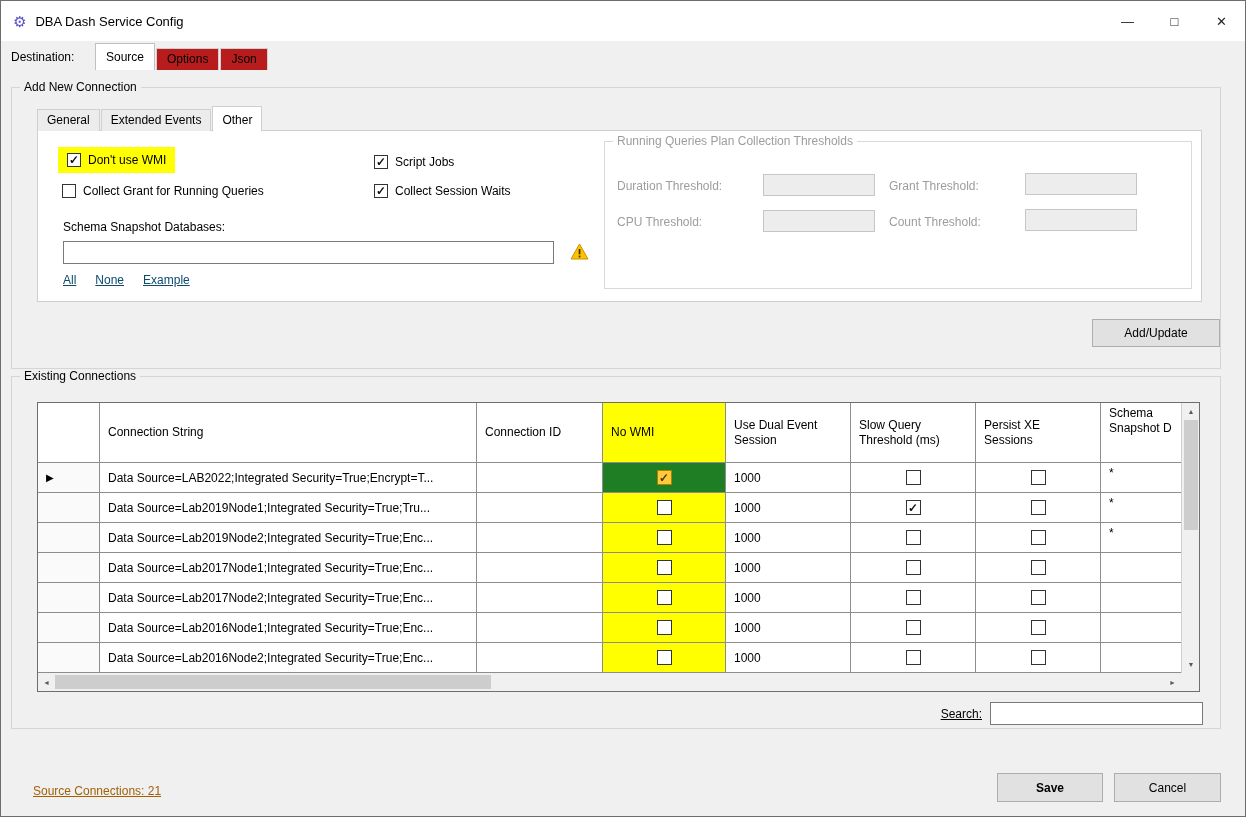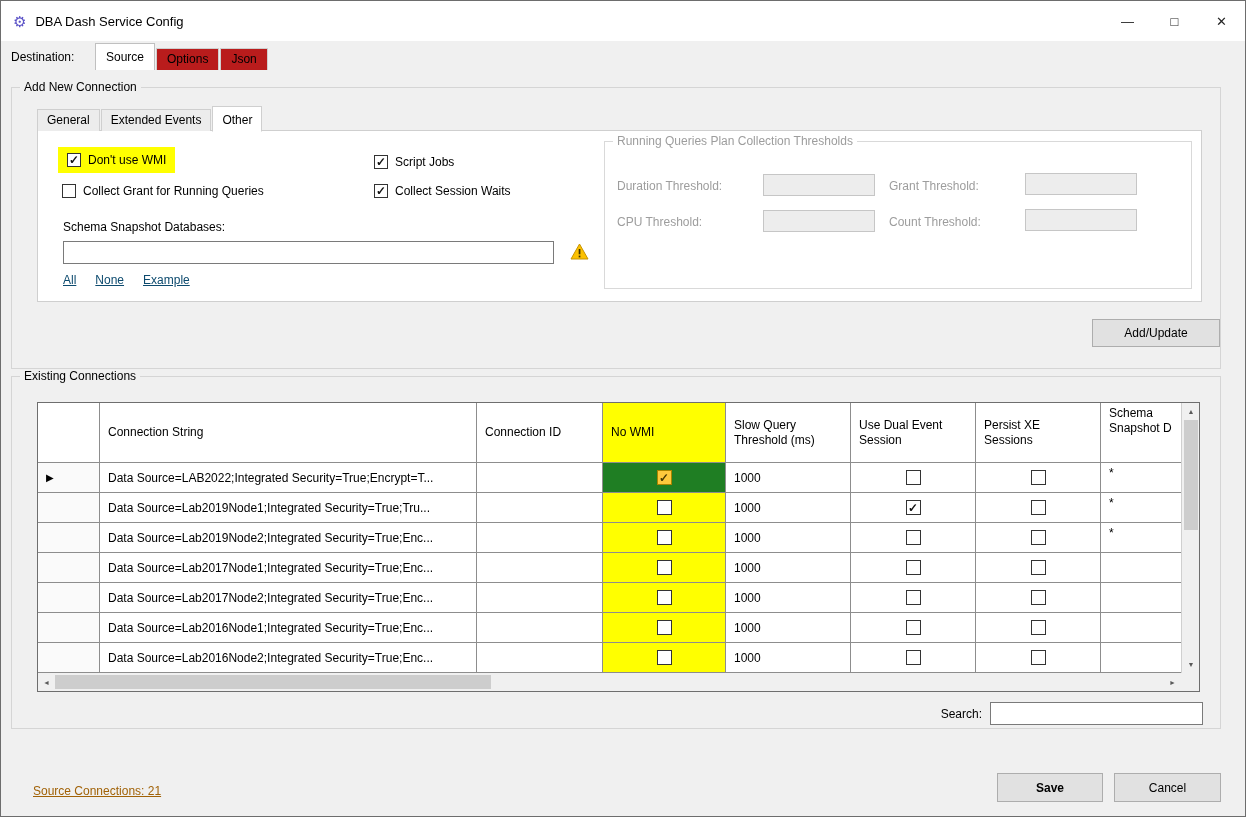--- a/index.html
+++ b/index.html
@@ -105,21 +105,21 @@
   .sb-arrow { position:absolute; display:flex; align-items:center; justify-content:center;
               font-size:7px; color:#5a5a5a; }
   .hs-left  { left:0; top:0; width:17px; height:18px; }
   .hs-right { right:0; top:0; width:17px; height:18px; }
   .vs-up    { top:0; left:0; width:18px; height:17px; }
   .vs-down  { bottom:0; left:0; width:18px; height:17px; }
   .hs-thumb { position:absolute; left:17px; top:2px; height:14px; width:436px; background:#cdcdcd; }
   .vs-thumb { position:absolute; top:17px; left:2px; width:14px; height:110px; background:#cdcdcd; }
 
   
-  .search-row { position:absolute; right:17px; top:325px; display:flex; align-items:center; gap:8px; }
+  .search-row { position:absolute; right:17px; top:325px; display:flex; align-items:center; gap:8px;text-decoration:underline; }
   .search-input { width:213px; }
 
   
   .footer-link { position:absolute; left:32px; top:783px; color:#a16207; text-decoration:underline; cursor:pointer; }
   .save-btn   { position:absolute; left:996px;  top:772px; width:106px; height:29px; font-weight:bold; }
   .cancel-btn { position:absolute; left:1113px; top:772px; width:107px; height:29px; }
 </style>
 </head>
 <body>
 
@@ -220,22 +220,22 @@
   <div class="groupbox exist-group">
     <span class="gb-title">Existing Connections</span>
 
     <div class="grid">
       <div class="grid-main">
         <div class="ghead">
           <div class="ghc c-sel"></div>
           <div class="ghc c-cs">Connection String</div>
           <div class="ghc c-cid">Connection ID</div>
           <div class="ghc c-wmi">No WMI</div>
+          <div class="ghc c-dual">Use Dual Event Session</div>
           <div class="ghc c-sq">Slow Query Threshold (ms)</div>
-          <div class="ghc c-dual">Use Dual Event Session</div>
           <div class="ghc c-xe">Persist XE Sessions</div>
           <div class="ghc c-schema">Schema Snapshot D</div>
         </div>
         <div id="grid-body">
             <div class="grow">
               <div class="gc c-sel">
                 <span class="arrow">▶</span>
               </div>
               <div class="gc c-cs">Data Source=LAB2022;Integrated Security=True;Encrypt=T...</div>
               <div class="gc c-cid"></div>

